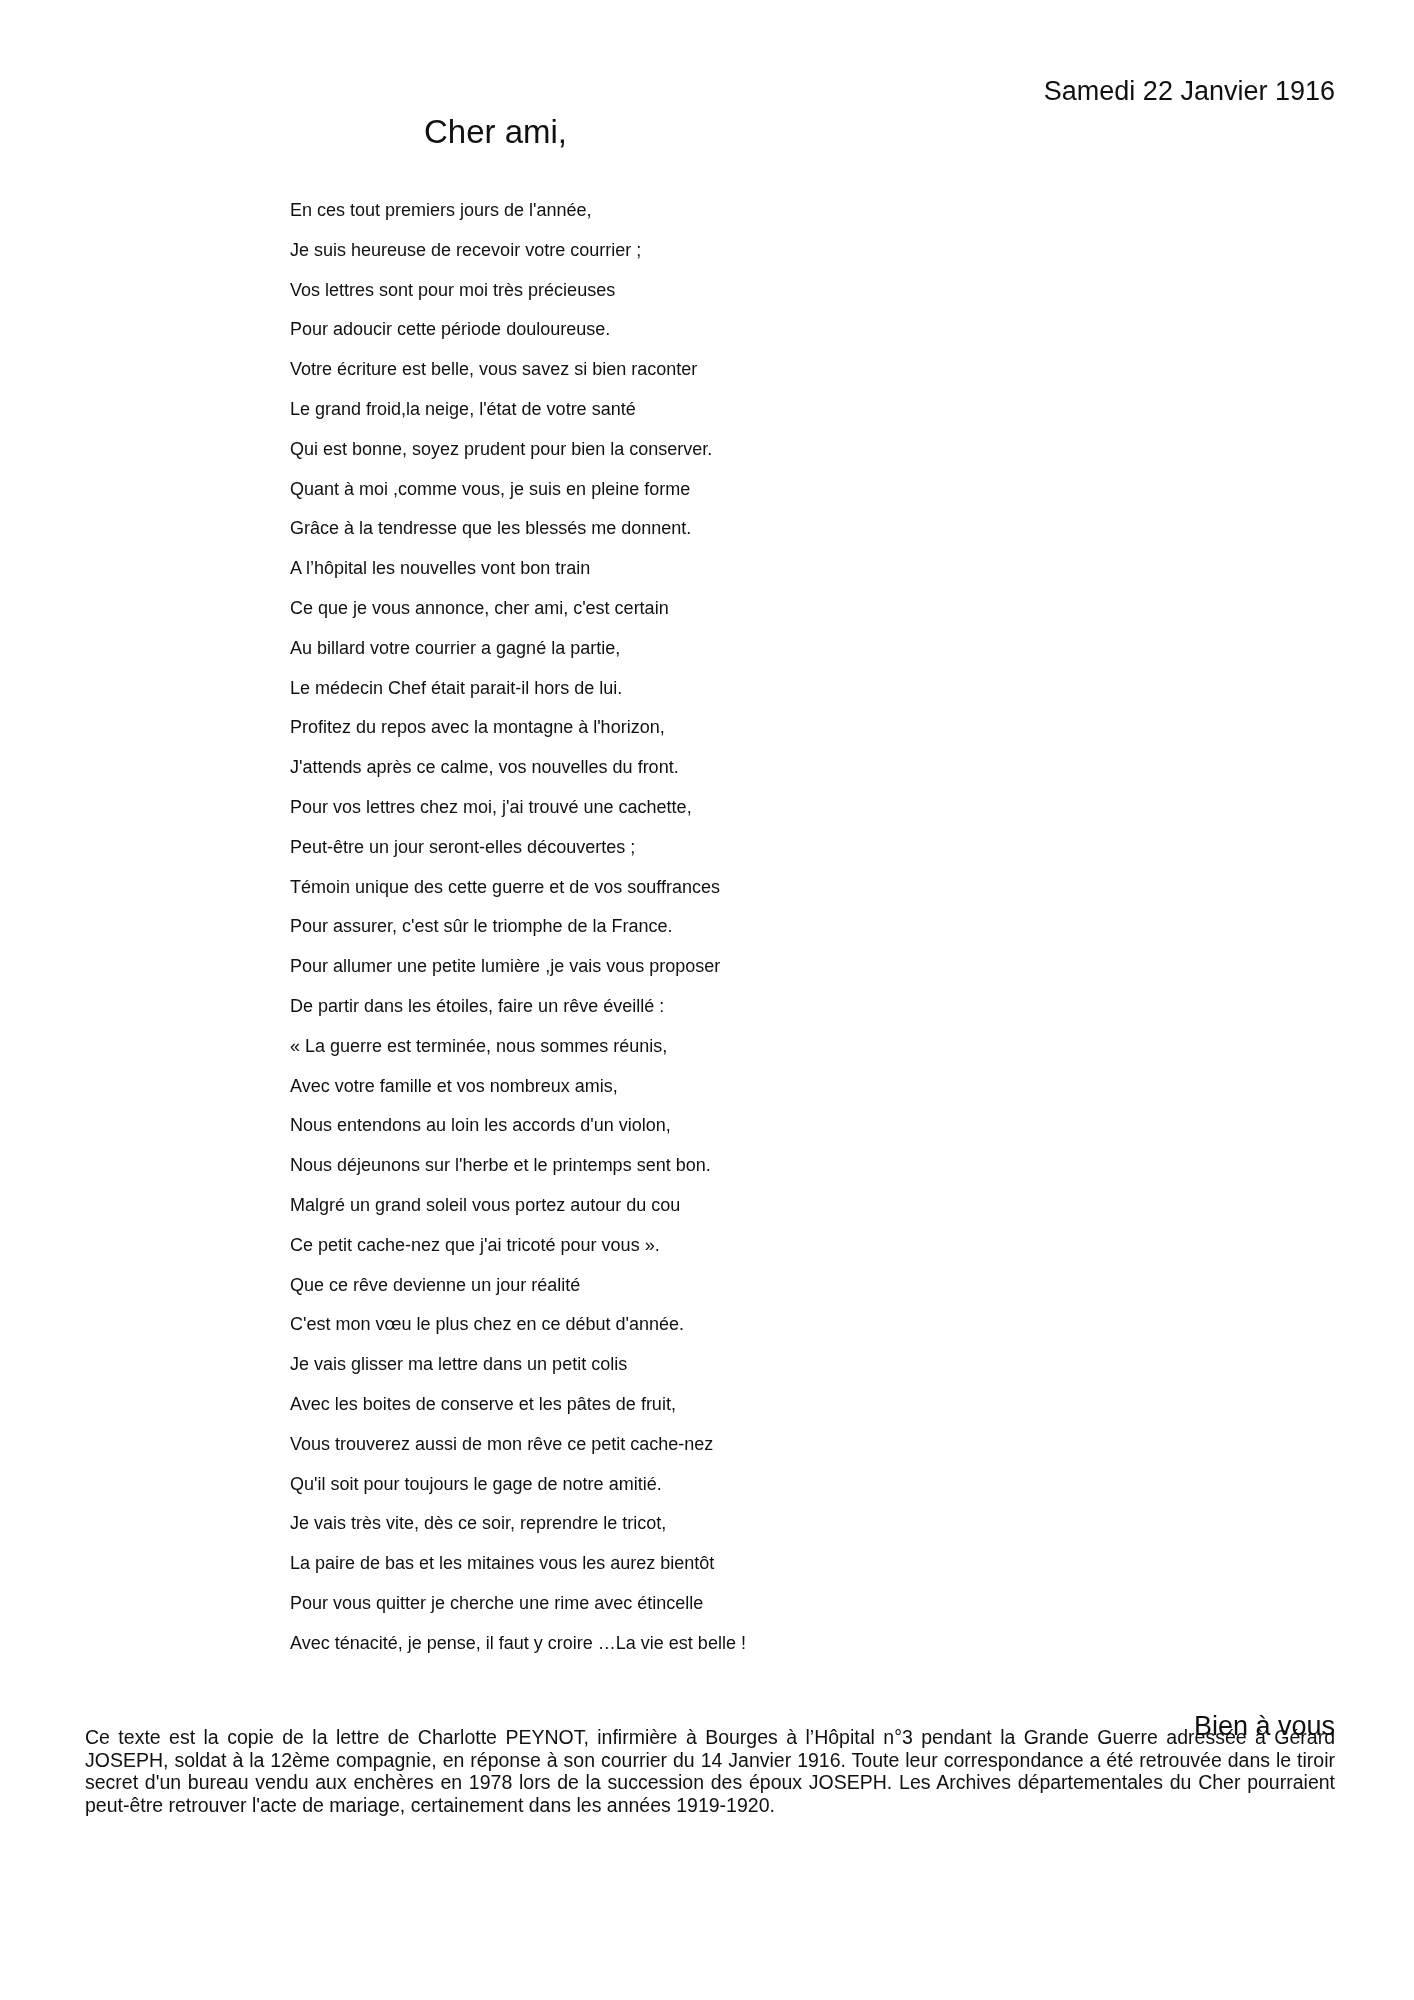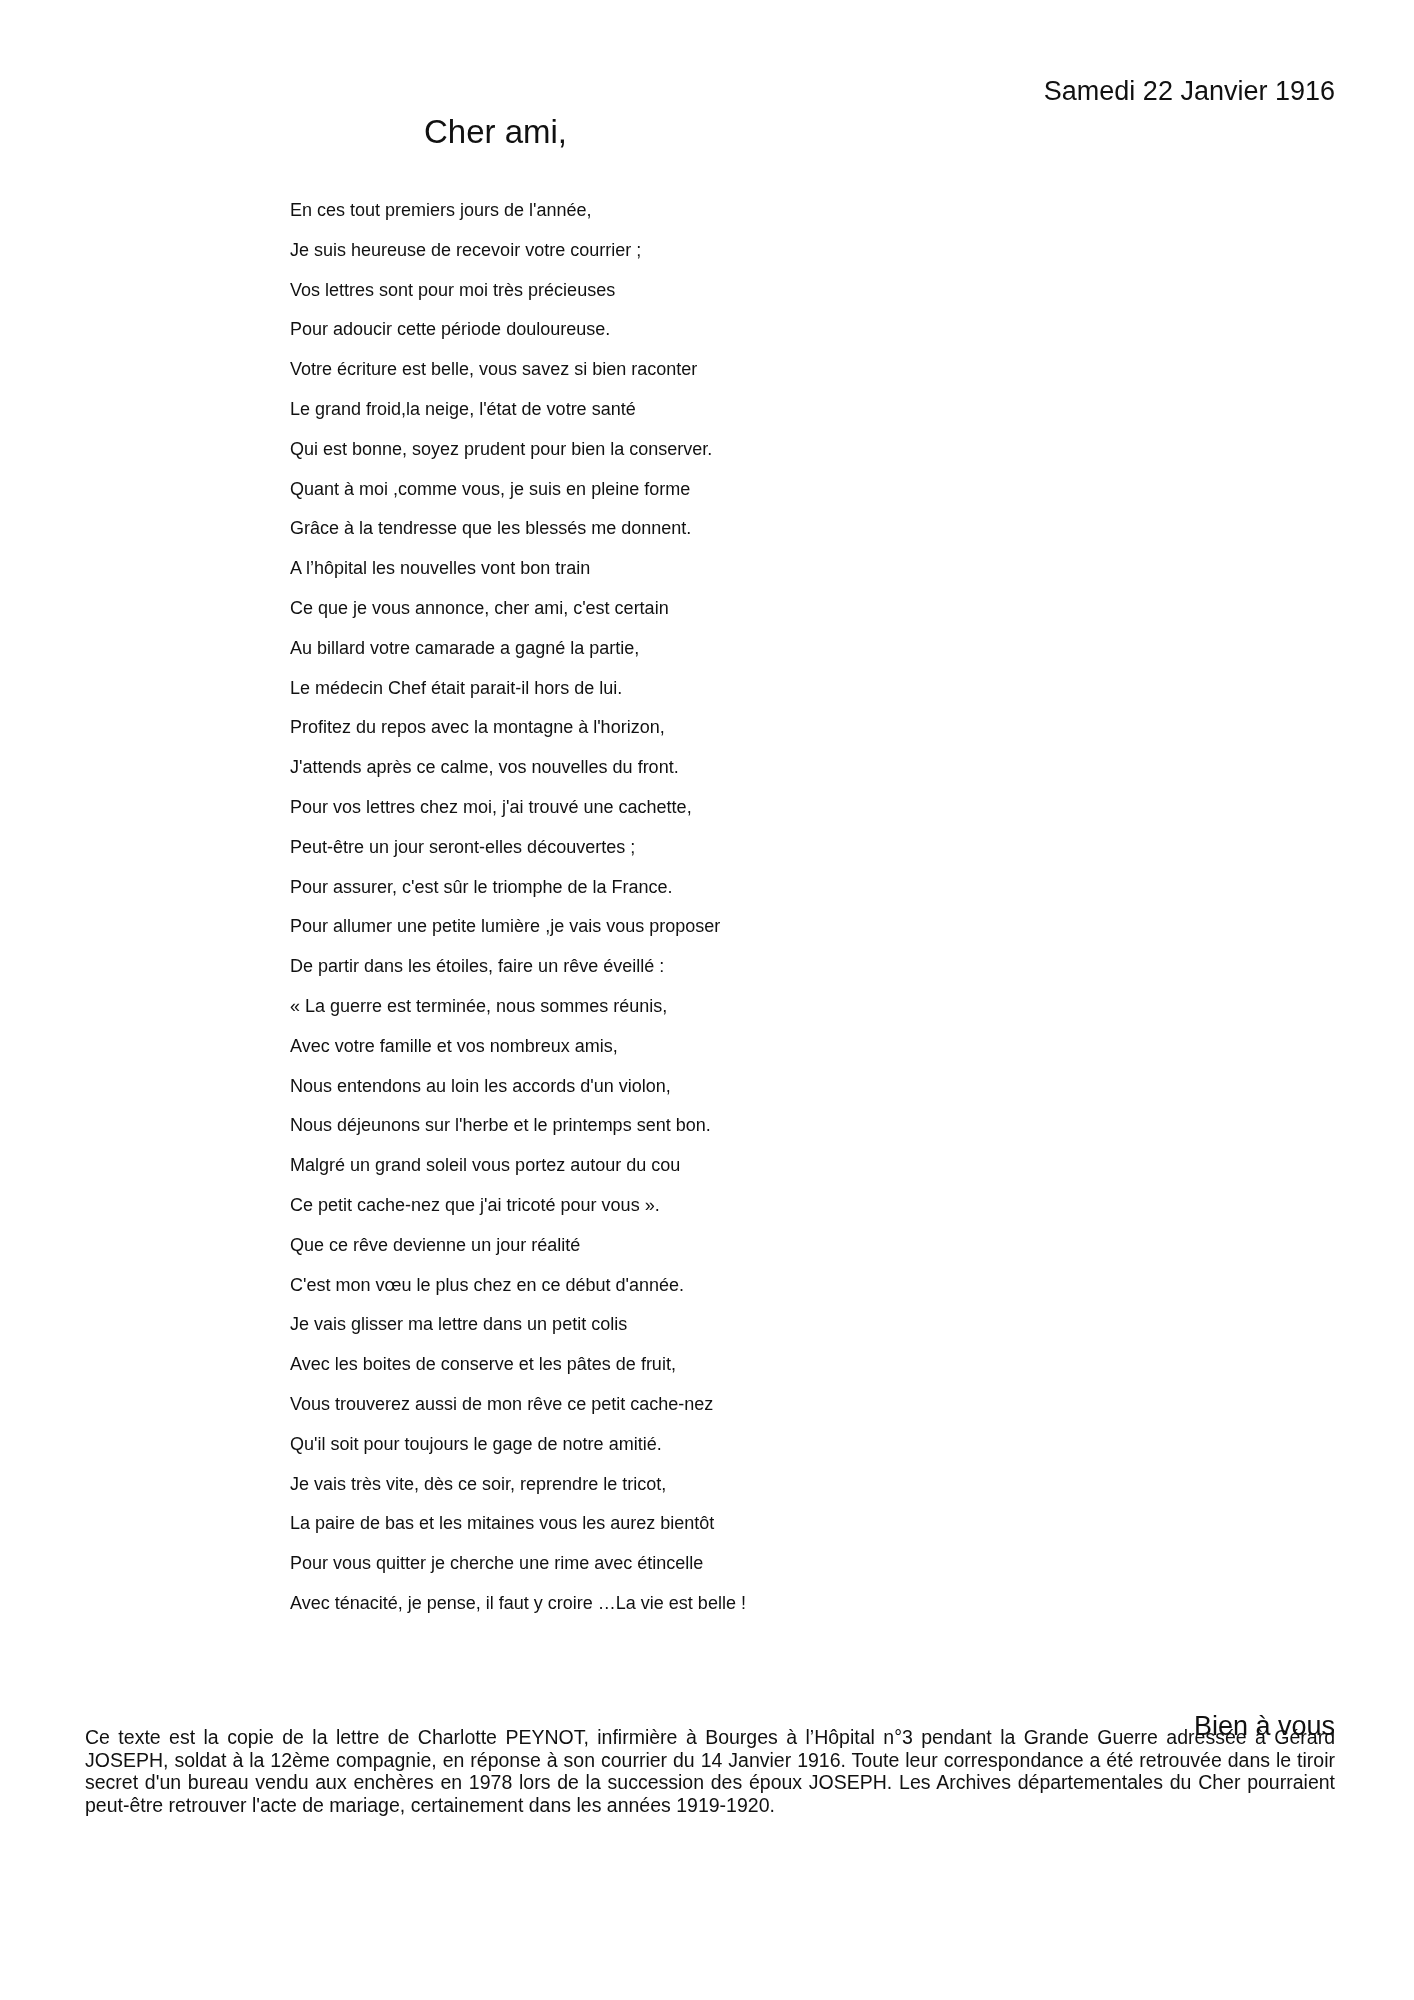--- a/index.html
+++ b/index.html
@@ -77,26 +77,27 @@
   <li>Je suis heureuse de recevoir votre courrier ;</li>
   <li>Vos lettres sont pour moi très précieuses</li>
   <li>Pour adoucir cette période douloureuse.</li>
   <li>Votre écriture est belle, vous savez si bien raconter</li>
   <li>Le grand froid,la neige, l'état de votre santé</li>
   <li>Qui est bonne, soyez prudent pour bien la conserver.</li>
   <li>Quant à moi ,comme vous, je suis en pleine forme</li>
   <li>Grâce à la tendresse que les blessés me donnent.</li>
   <li>A l’hôpital les nouvelles vont bon train</li>
   <li>Ce que je vous annonce, cher ami, c'est certain</li>
-  <li>Au billard votre camarade a gagné la partie,</li>
+  <li>Au billard votre courrier a gagné la partie,</li>
   <li>Le médecin Chef était parait-il hors de lui.</li>
   <li>Profitez du repos avec la montagne à l'horizon,</li>
   <li>J'attends après ce calme, vos nouvelles du front.</li>
   <li>Pour vos lettres chez moi, j'ai trouvé une cachette,</li>
   <li>Peut-être un jour seront-elles découvertes ;</li>
+  <li>Témoin unique des cette guerre et de vos souffrances</li>
   <li>Pour assurer, c'est sûr le triomphe de la France.</li>
   <li>Pour allumer une petite lumière ,je vais vous proposer</li>
   <li>De partir dans les étoiles, faire un rêve éveillé :</li>
   <li>« La guerre est terminée, nous sommes réunis,</li>
   <li>Avec votre famille et vos nombreux amis,</li>
   <li>Nous entendons au loin les accords d'un violon,</li>
   <li>Nous déjeunons sur l'herbe et le printemps sent bon.</li>
   <li>Malgré un grand soleil vous portez autour du cou</li>
   <li>Ce petit cache-nez que j'ai tricoté pour vous ».</li>
   <li>Que ce rêve devienne un jour réalité</li>

